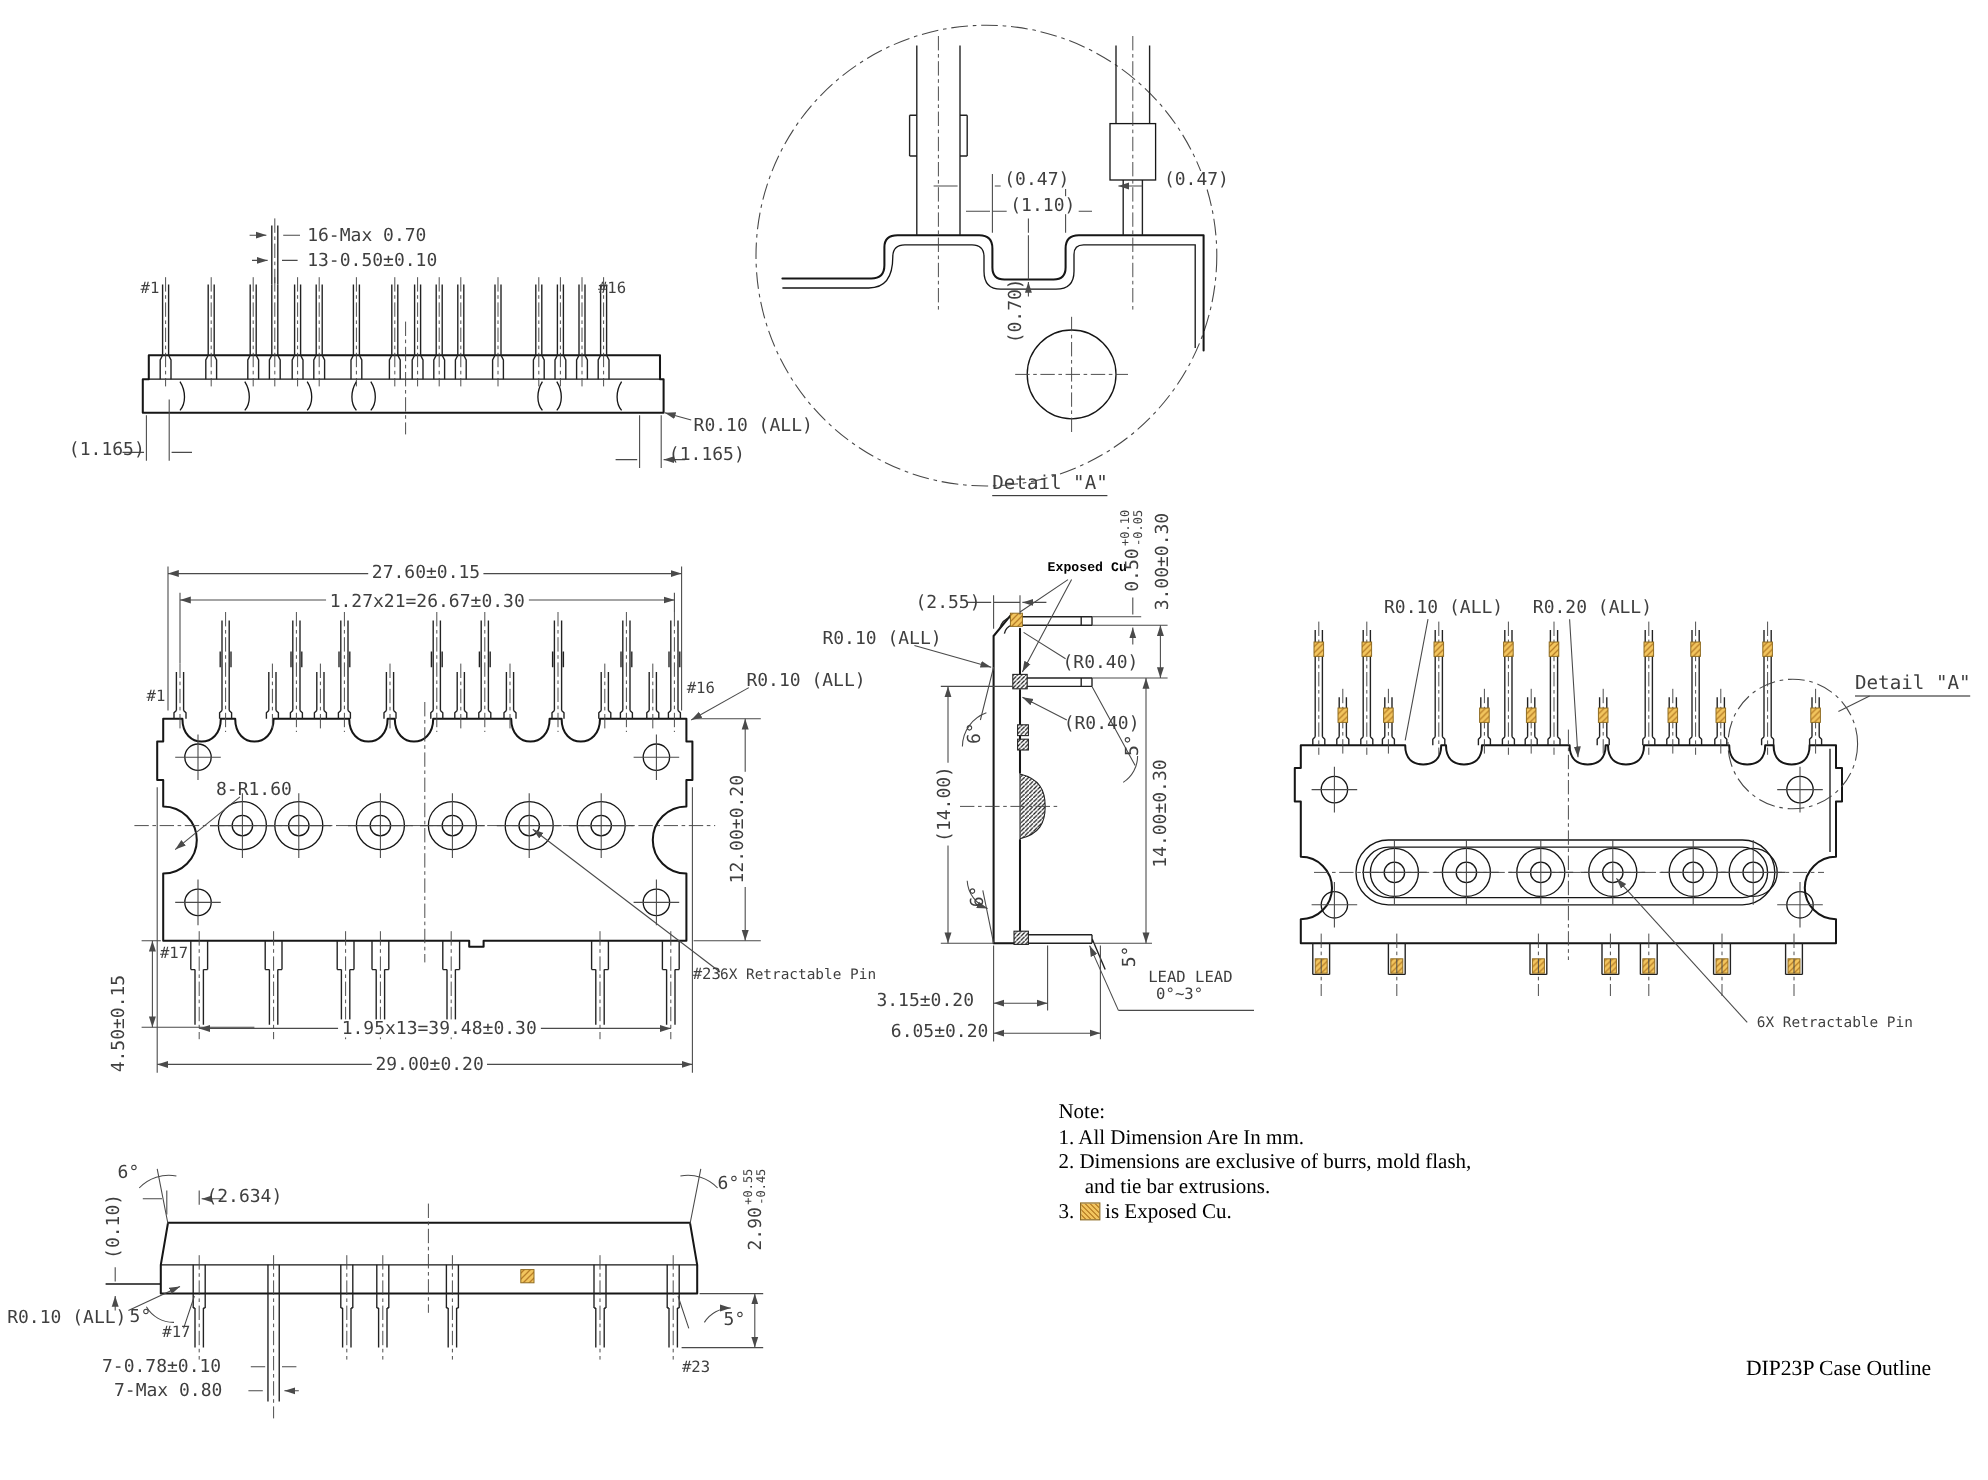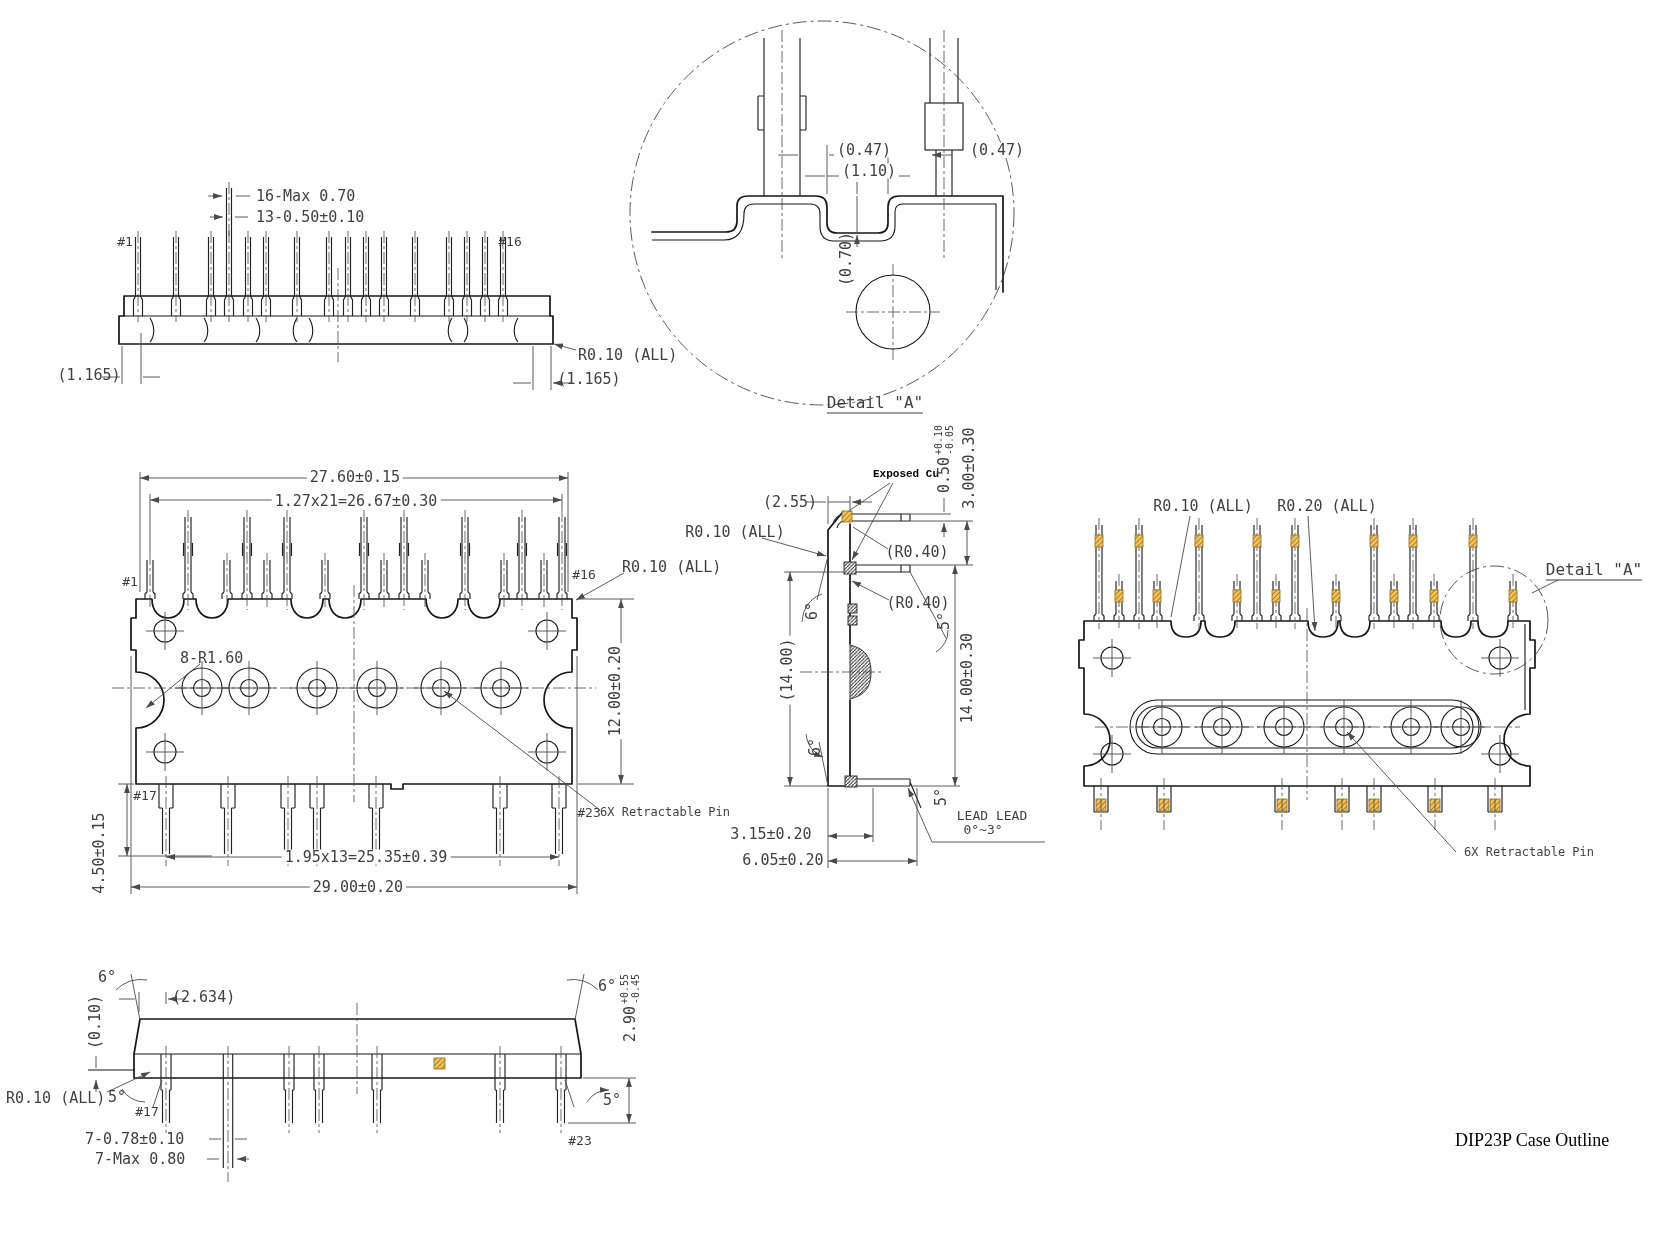--- a/index.html
+++ b/index.html
@@ -344,21 +344,21 @@
 
 <div class="t bg" style="left:355px;top:477px">27.60±0.15</div>
 <div class="t bg" style="left:356px;top:501px">1.27x21=26.67±0.30</div>
 <div class="t s13" style="left:130px;top:581px">#1</div>
 <div class="t s13" style="left:584px;top:574px">#16</div>
 <div class="t la" style="left:622px;top:567px">R0.10 (ALL)</div>
 <div class="t la" style="left:180px;top:658px">8-R1.60</div>
 <div class="t rot bg" style="left:615px;top:691px">12.00±0.20</div>
 <div class="t s13" style="left:145px;top:795px">#17</div>
 <div class="t s13" style="left:589px;top:812px">#23</div>
-<div class="t bg" style="left:366px;top:857px">1.95x13=25.35±0.39</div>
+<div class="t bg" style="left:366px;top:857px">1.95x13=39.48±0.30</div>
 <div class="t bg" style="left:358px;top:887px">29.00±0.20</div>
 <div class="t rot bg" style="left:99px;top:853px">4.50±0.15</div>
 <div class="t s12 la" style="left:600px;top:812px">6X Retractable Pin</div>
 
 <div class="t" style="left:790px;top:502px">(2.55)</div>
 <div class="t serifb" style="left:906px;top:474px">Exposed Cu</div>
 <div class="t rot tol" style="left:944px;top:459px">
   <span>0.50</span>
   <span class="stk">
         <span>+0.10</span>
@@ -397,16 +397,27 @@
 <div class="t rot tol" style="left:630px;top:1008px">
   <span>2.90</span>
   <span class="stk">
         <span>+0.55</span>
         <span>-0.45</span>
       </span>
 </div>
 <div class="t" style="left:612px;top:1100px">5°</div>
 <div class="t s13" style="left:580px;top:1140px">#23</div>
 
+<div class="notes">
+  <div>Note:</div>
+  <div>1. All Dimension Are In mm.</div>
+  <div>2. Dimensions are exclusive of burrs, mold flash,</div>
+  <div class="ind">and tie bar extrusions.</div>
+  <div>
+    <span>3.</span>
+    <span class="chip"></span>
+    <span>is Exposed Cu.</span>
+  </div>
+</div>
 
 <div class="title">DIP23P Case Outline</div>
 
 </div>
 
 </body></html>

